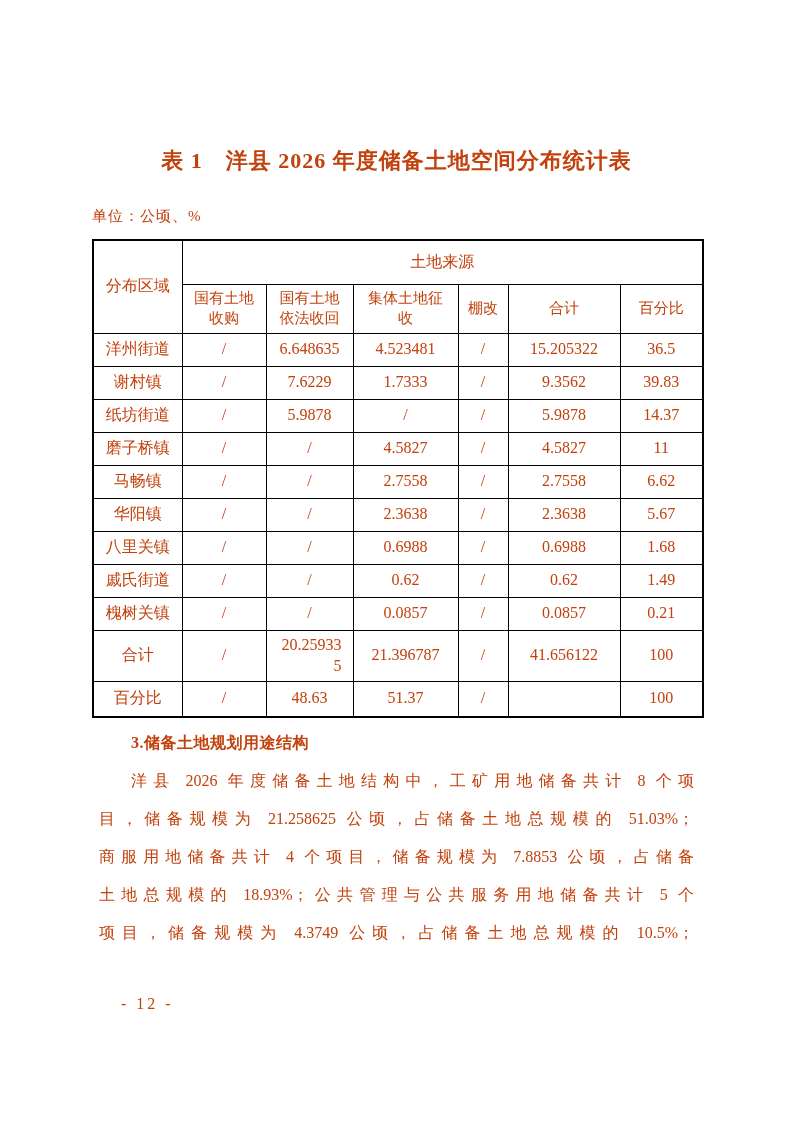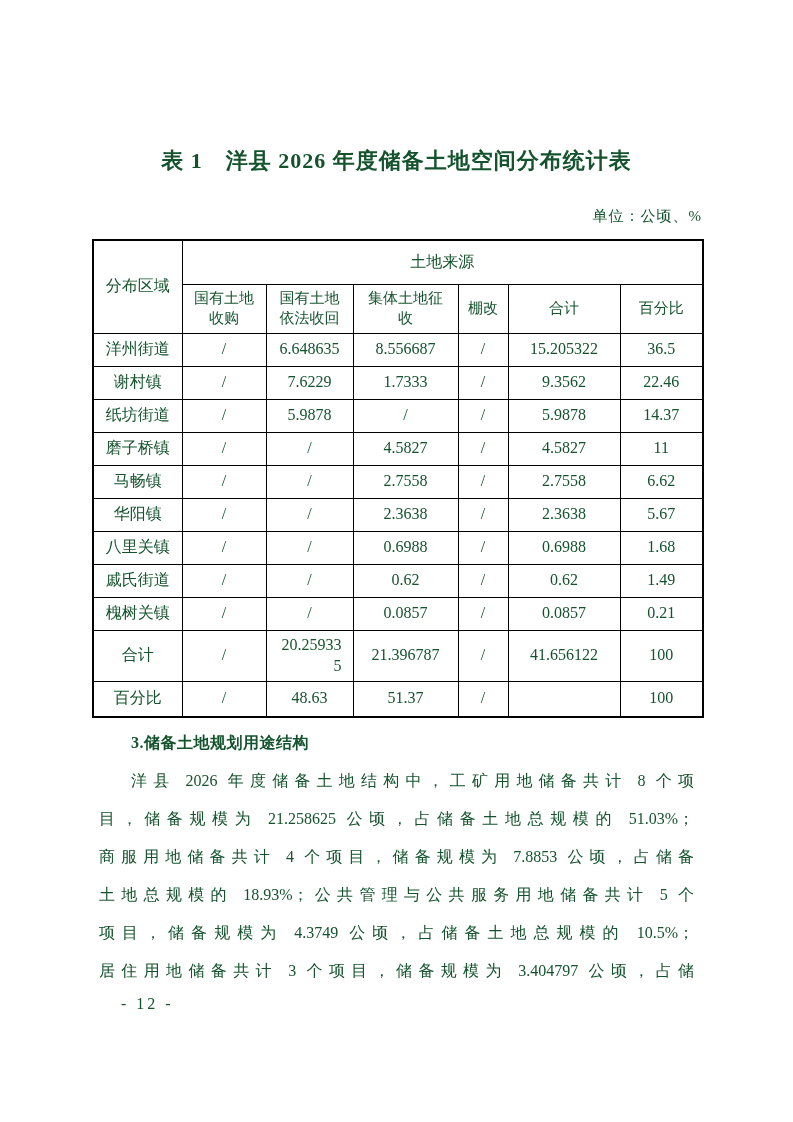--- a/index.html
+++ b/index.html
@@ -2,42 +2,41 @@
 <html><head>
 <meta charset="utf-8">
 <style>
   * { margin: 0; padding: 0; box-sizing: border-box; }
   html, body { background: #ffffff; }
   .page {
     position: relative;
     width: 793px;
     height: 1122px;
     background: #ffffff;
-    color: #14532d;
+    color: #c2410c;
     font-family: "Liberation Serif", "DejaVu Serif", serif;
     margin: 0 auto;
     overflow: hidden;
   }
   .doc-title {
     position: absolute;
     top: 146px;
     left: 0;
     width: 100%;
     text-align: center;
     font-size: 22px;
     font-weight: bold;
     letter-spacing: 1px;
     white-space: pre;
   }
   .unit-label {
     position: absolute;
     top: 207px;
     left: 92px;
     width: 610px;
-    text-align: right;
     font-size: 15px;
     letter-spacing: 1px;
   }
   table.stat {
     position: absolute;
     top: 239px;
     left: 92px;
     width: 610px;
     border-collapse: collapse;
     table-layout: fixed;
@@ -127,33 +126,33 @@
         <th class="sub">棚改</th>
         <th class="sub">合计</th>
         <th class="sub">百分比</th>
       </tr>
     </thead>
     <tbody>
       <tr class="r-data">
         <td>洋州街道</td>
         <td>/</td>
         <td>6.648635</td>
-        <td>8.556687</td>
+        <td>4.523481</td>
         <td>/</td>
         <td>15.205322</td>
         <td>36.5</td>
       </tr>
       <tr class="r-data">
         <td>谢村镇</td>
         <td>/</td>
         <td>7.6229</td>
         <td>1.7333</td>
         <td>/</td>
         <td>9.3562</td>
-        <td>22.46</td>
+        <td>39.83</td>
       </tr>
       <tr class="r-data">
         <td>纸坊街道</td>
         <td>/</td>
         <td>5.9878</td>
         <td>/</td>
         <td>/</td>
         <td>5.9878</td>
         <td>14.37</td>
       </tr>
@@ -232,18 +231,17 @@
     </tbody>
   </table>
 
   <div class="section">
     <div class="sec-heading">3.储备土地规划用途结构</div>
     <div class="para-line indent">洋县 2026 年度储备土地结构中，工矿用地储备共计 8 个项</div>
     <div class="para-line">目，储备规模为 21.258625 公顷，占储备土地总规模的 51.03%；</div>
     <div class="para-line">商服用地储备共计 4 个项目，储备规模为 7.8853 公顷，占储备</div>
     <div class="para-line">土地总规模的 18.93%；公共管理与公共服务用地储备共计 5 个</div>
     <div class="para-line">项目，储备规模为 4.3749 公顷，占储备土地总规模的 10.5%；</div>
-    <div class="para-line">居住用地储备共计 3 个项目，储备规模为 3.404797 公顷，占储</div>
   </div>
 
   <div class="page-number">- 12 -</div>
 
 </div>
 
 </body></html>

